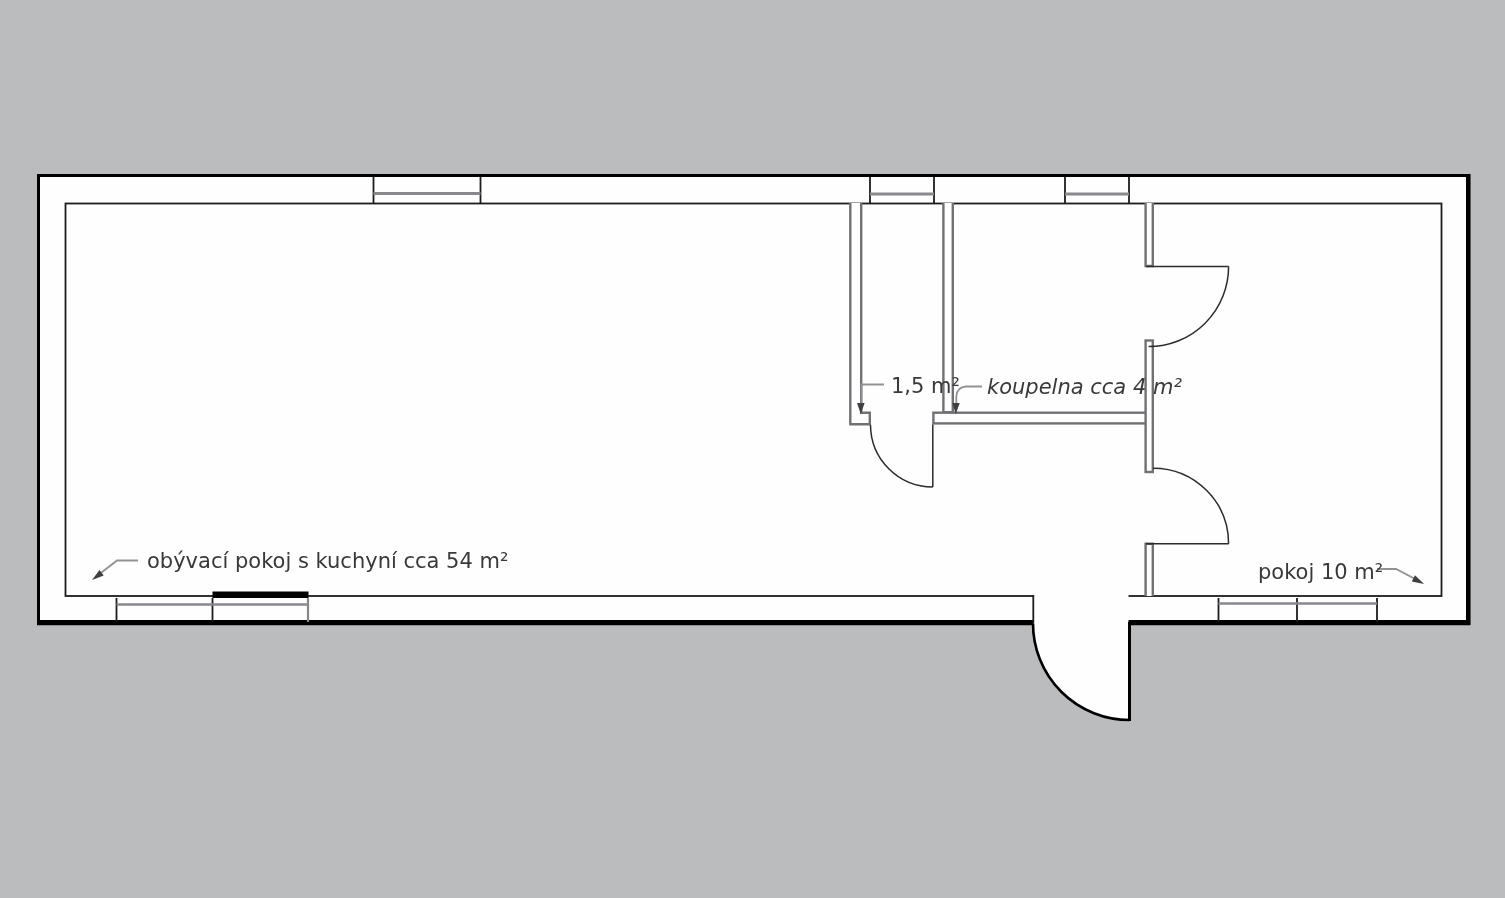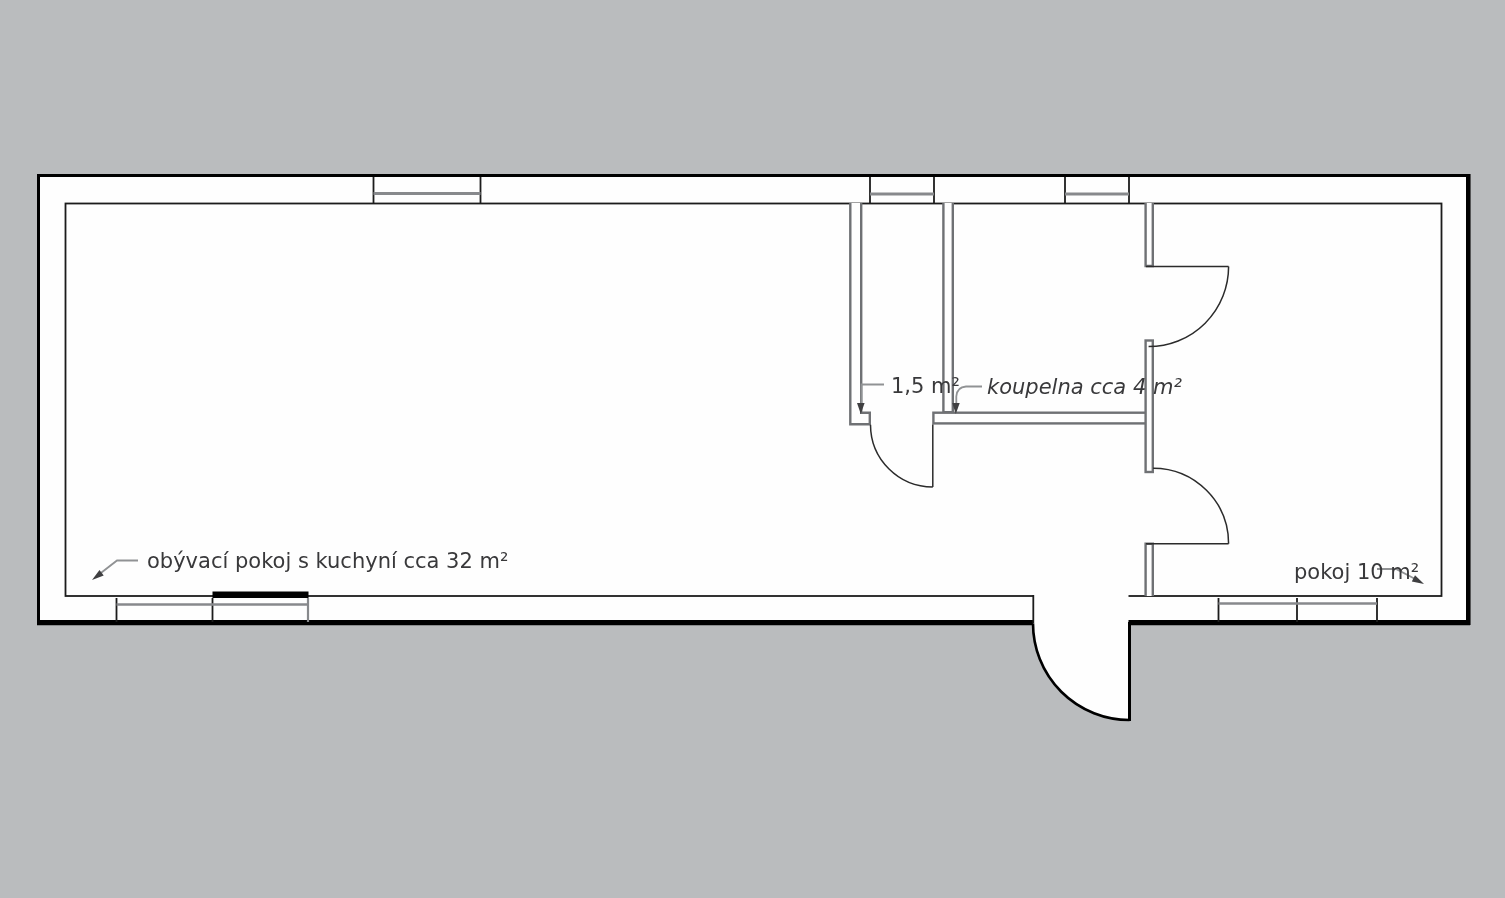--- a/index.html
+++ b/index.html
@@ -26,21 +26,21 @@
     position: absolute;
     font-size: 21px;
     line-height: 22px;
     color: var(--label, #39393b);
     white-space: nowrap;
     letter-spacing: 0px;
   }
   .label-wc     { left: 891px;  top: 375px; }
   .label-bath   { left: 987px;  top: 376px; font-style: italic; }
   .label-living { left: 147px;  top: 550px; }
-  .label-room   { left: 1294px; top: 561px; }
+  .label-room   { left: 1258px; top: 561px; }
 </style>
 </head>
 <body>
 
 <div class="plan-stage">
 
   <svg width="1505" height="898" viewBox="0 0 1505 898">
 
     <g>
       <rect x="38.5" y="175.5" width="1429" height="446" fill="var(--floor)" stroke="var(--outer)" stroke-width="3"></rect>
@@ -123,15 +123,15 @@
       <path d="M 982,386.5 L 966,386.5 Q 957,387 956.3,396.5 L 956.3,405" fill="none" stroke="var(--leader)" stroke-width="1.8"></path>
       <polygon points="955.8,414 952.3,403 959.7,403" fill="var(--arrow)"></polygon>
 
       <path d="M 1377,569 L 1396,569 L 1418,580.5" fill="none" stroke="var(--leader)" stroke-width="1.8"></path>
       <polygon points="1424,584 1411.8,581.5 1415,575.3" fill="var(--arrow)"></polygon>
     </g>
   </svg>
 
   <div class="room-label label-wc">1,5 m²</div>
   <div class="room-label label-bath">koupelna cca 4 m²</div>
-  <div class="room-label label-living">obývací pokoj s kuchyní cca 32 m²</div>
+  <div class="room-label label-living">obývací pokoj s kuchyní cca 54 m²</div>
   <div class="room-label label-room">pokoj 10 m²</div>
 </div>
 
 </body></html>

